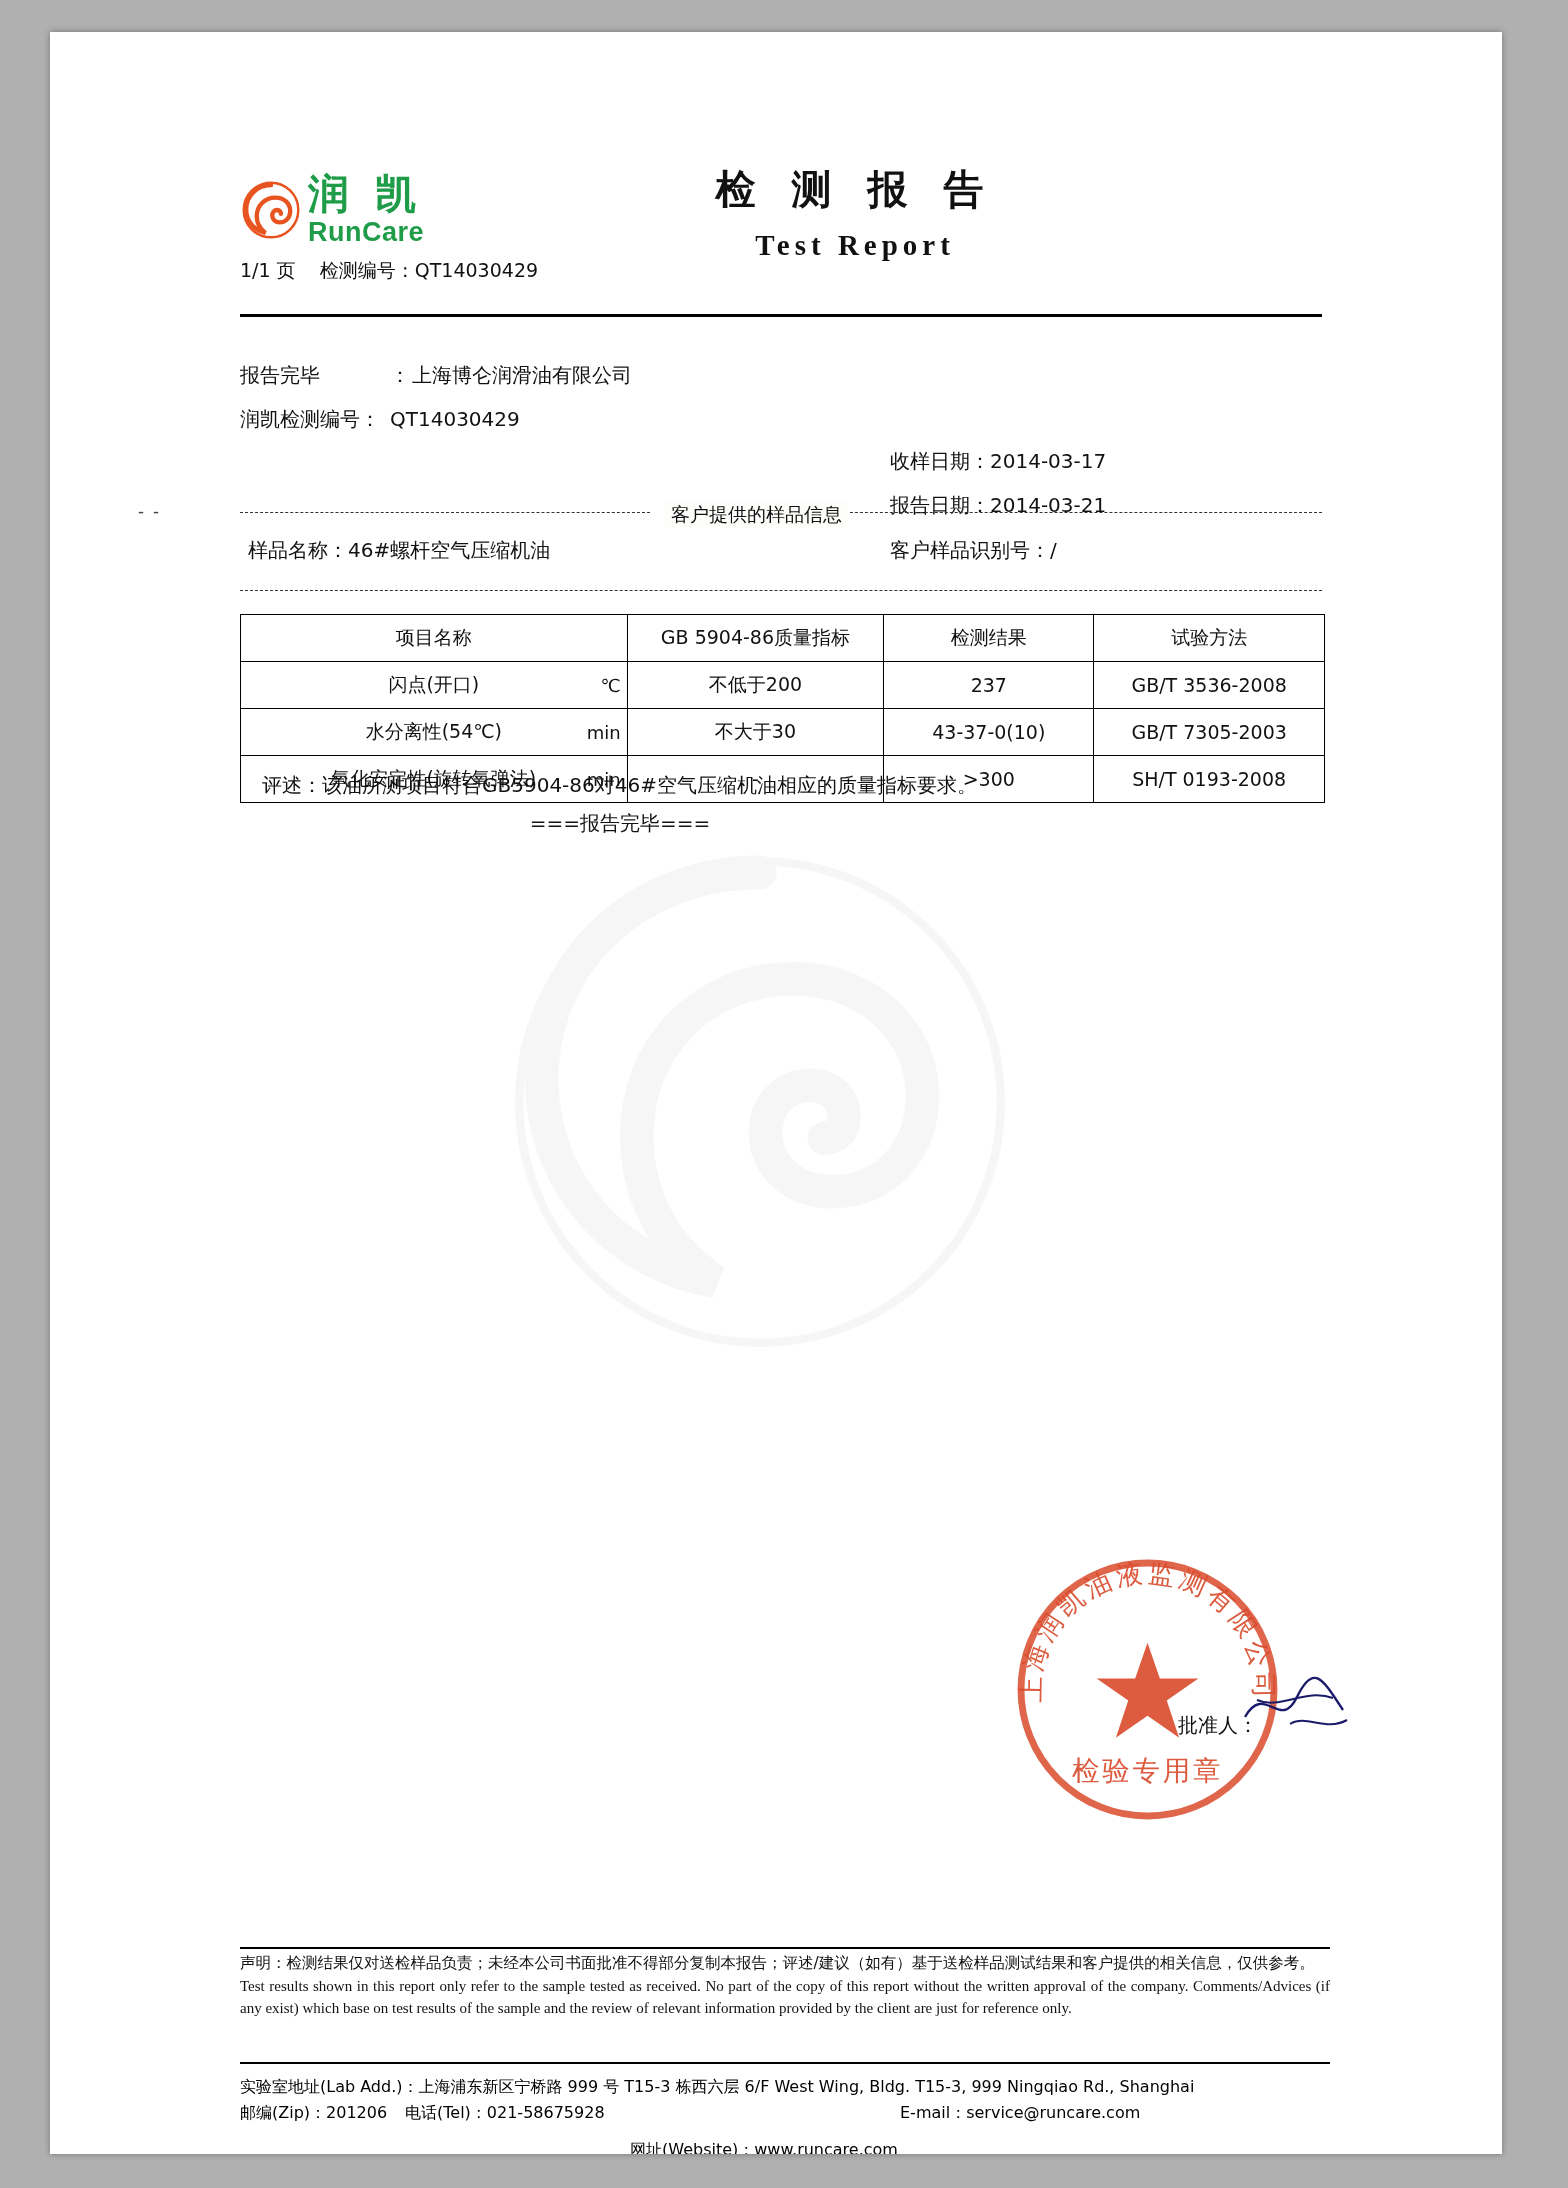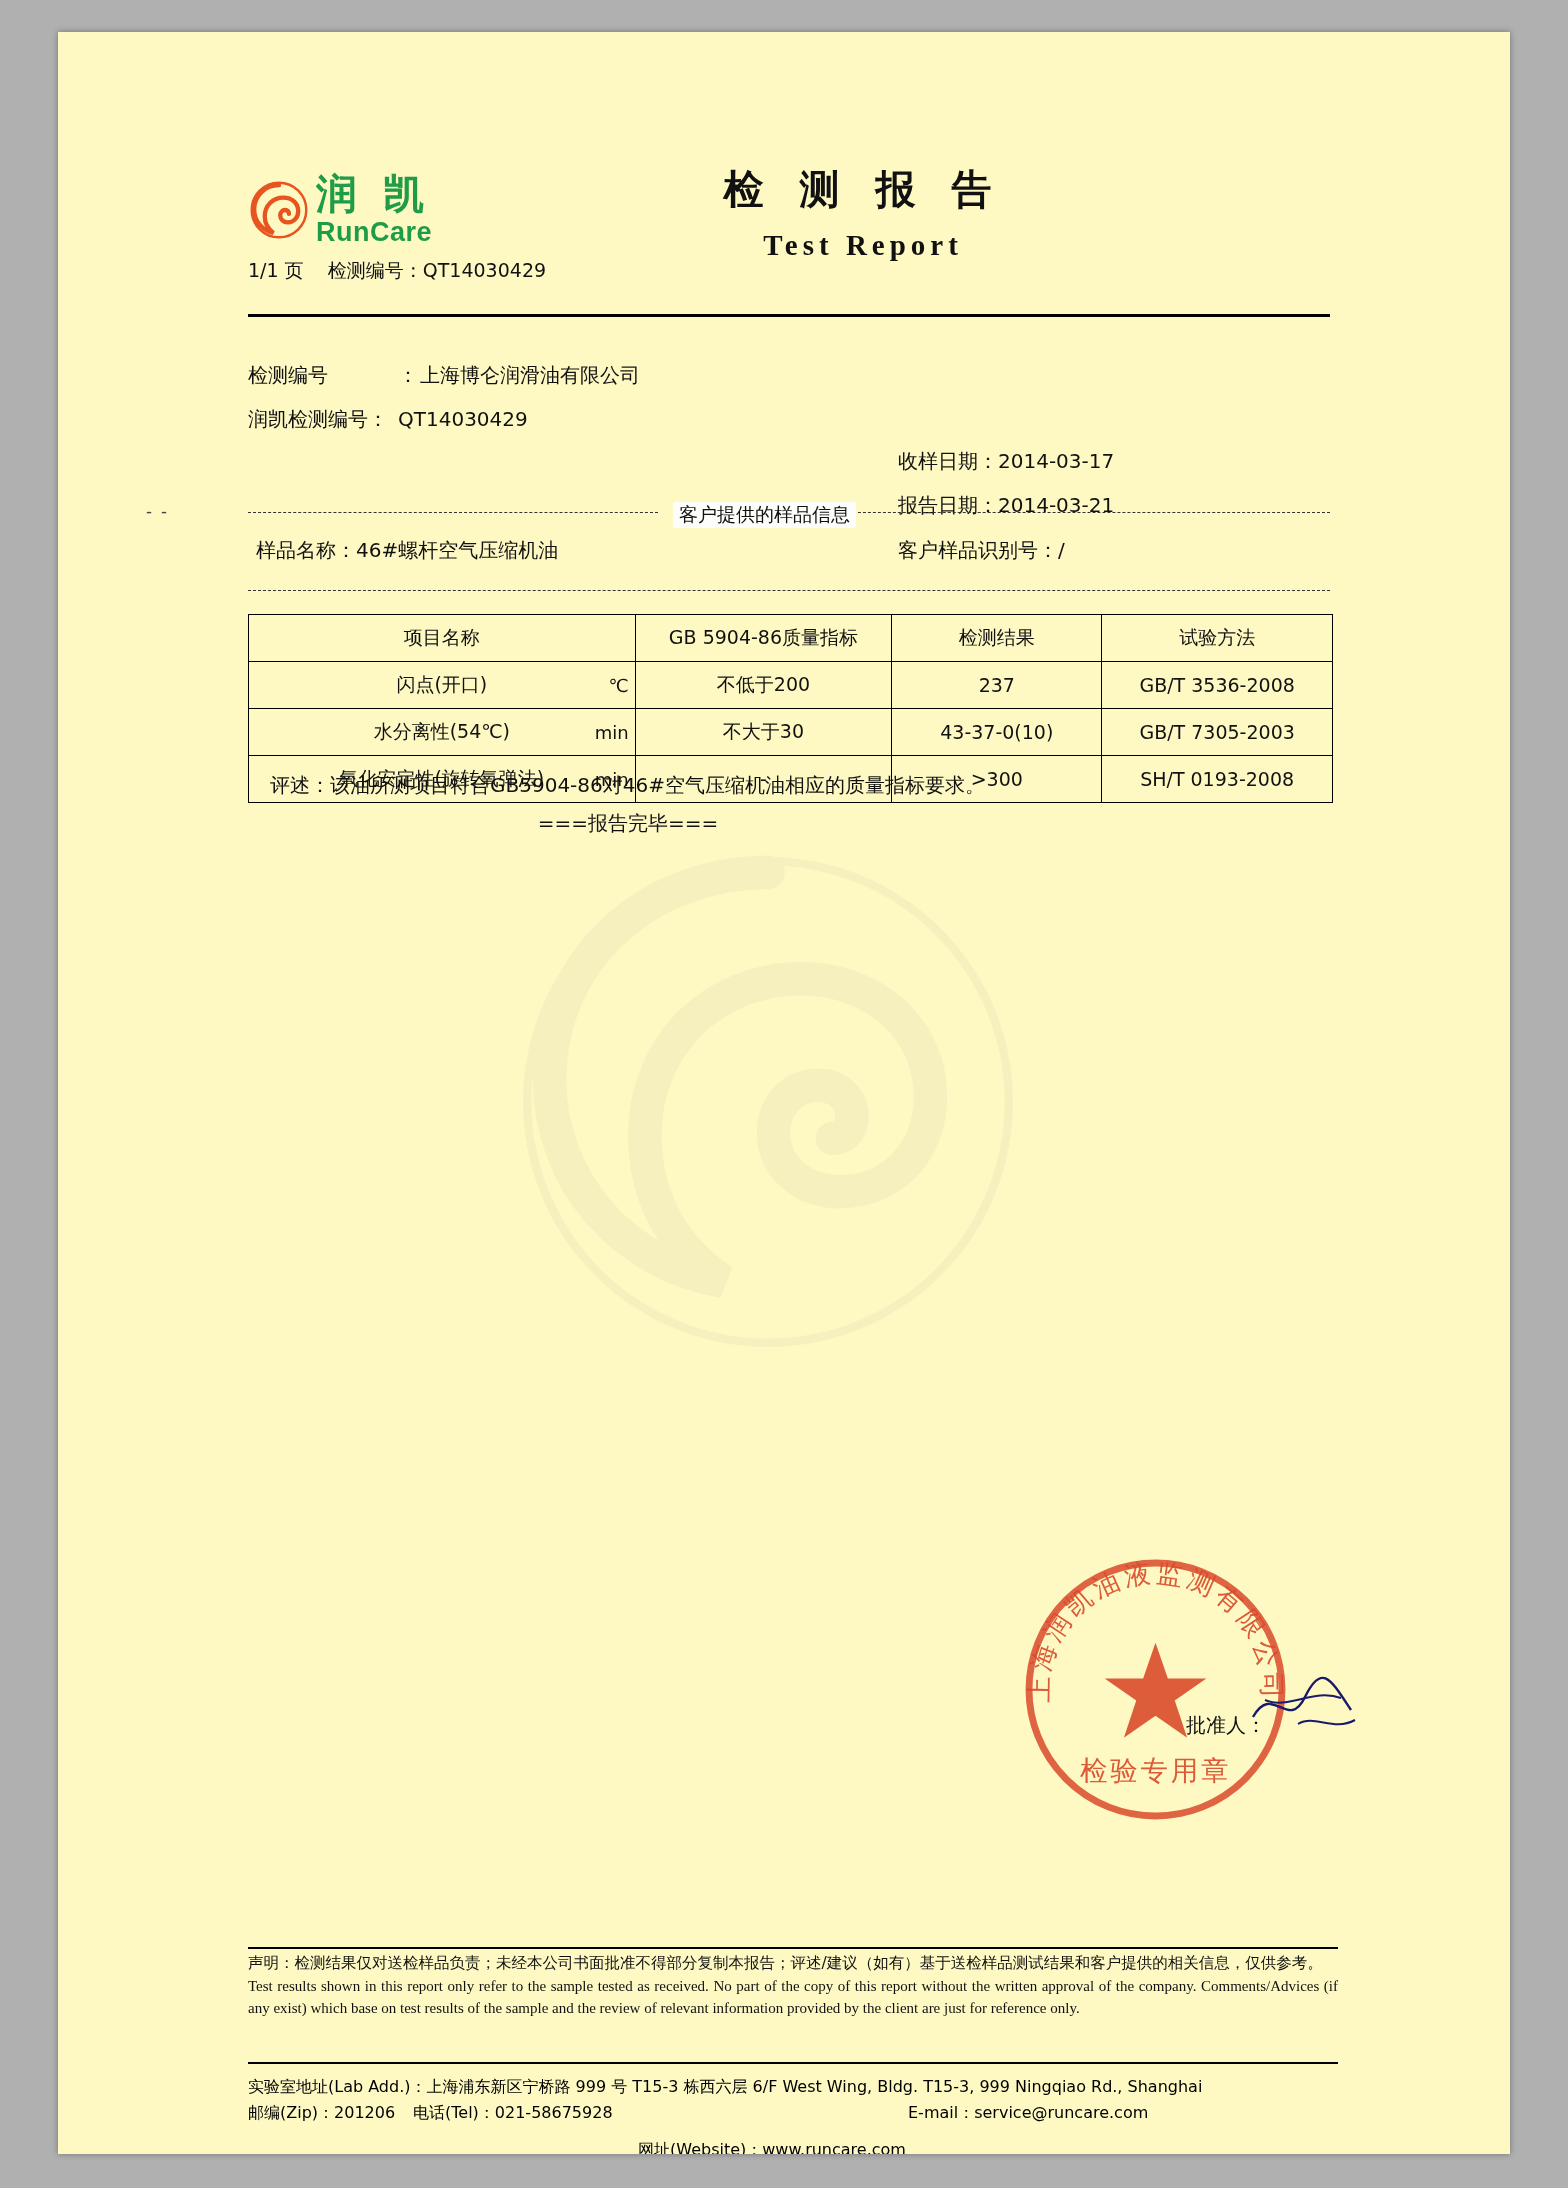--- a/index.html
+++ b/index.html
@@ -8,25 +8,25 @@
   }
   body {
     width: 1568px;
     height: 2188px;
     background: #b0b0b0;
     font-family: "Liberation Sans", sans-serif;
     overflow: hidden;
   }
   .page {
     position: absolute;
-    left: 58px;
+    left: 50px;
     top: 32px;
     width: 1452px;
     height: 2122px;
-    background: #fef9c3;
+    background: #ffffff;
     box-shadow: 0 0 6px rgba(0,0,0,0.35);
     overflow: hidden;
   }
   
   .watermark {
     position: absolute;
     left: 430px;
     top: 790px;
     width: 560px;
     height: 560px;
@@ -359,21 +359,21 @@
         <span>1/1 页</span>
         &nbsp;&nbsp;
         <span>检测编号：</span><span>QT14030429</span>
       </div>
     </div>
 
     <div class="rule-thick"></div>
 
     <div class="info">
       <div class="info-row">
-        <span class="info-label">检测编号</span>
+        <span class="info-label">报告完毕</span>
         <span class="info-colon">：</span>
         <span class="info-value">上海博仑润滑油有限公司</span>
       </div>
       <div class="info-row">
         <span class="info-label">润凯检测编号：</span>
         <span class="info-value">QT14030429</span>
       </div>
       <div class="info-right r1">收样日期：2014-03-17</div>
       <div class="info-right r2">报告日期：2014-03-21</div>
     </div>

